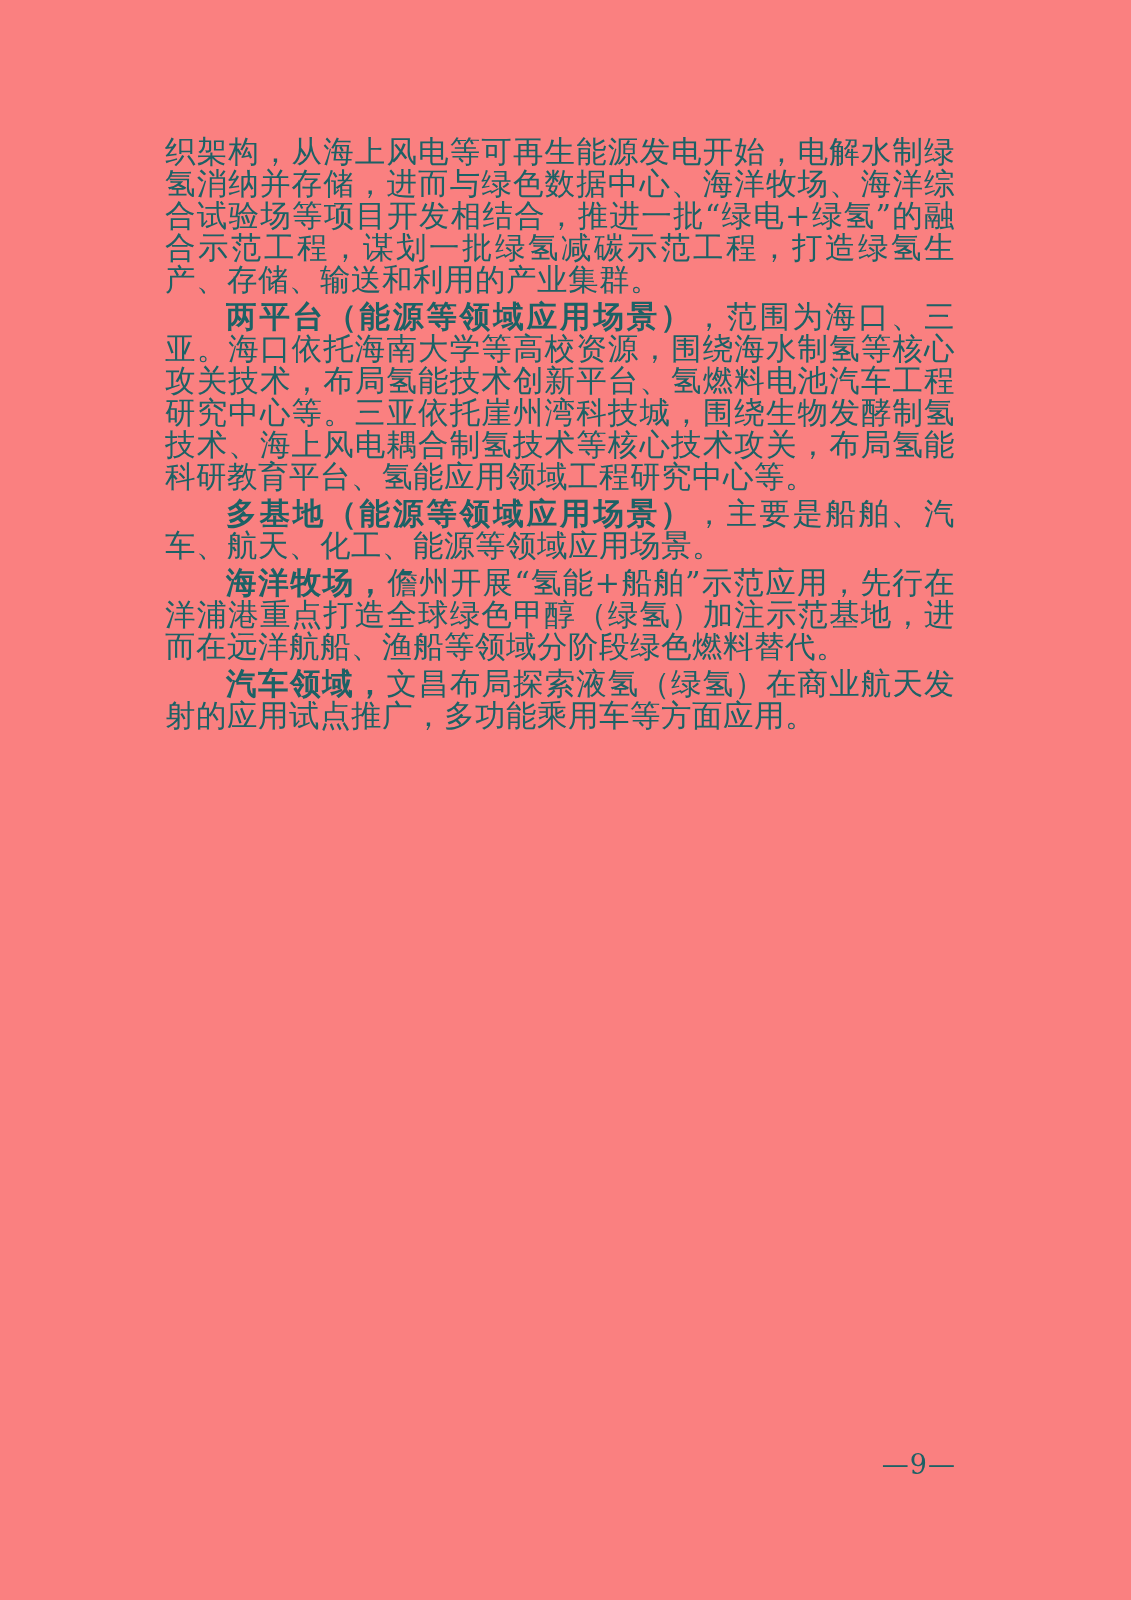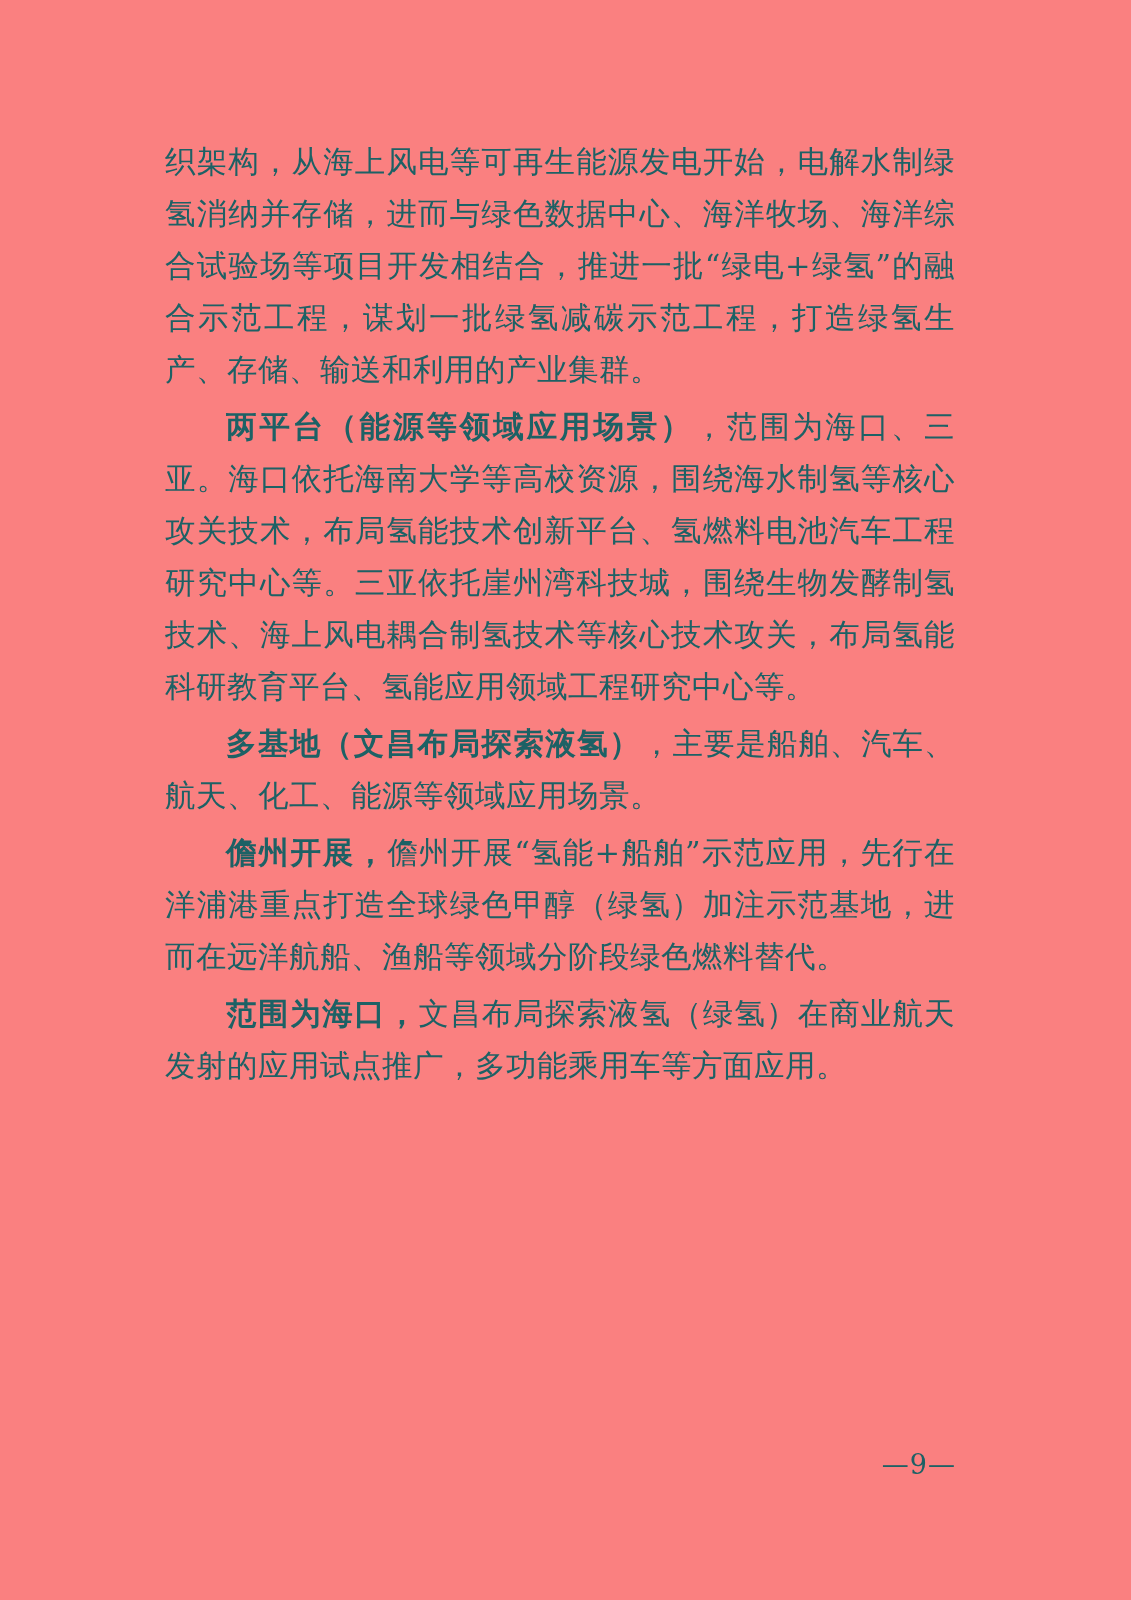--- a/index.html
+++ b/index.html
@@ -22,21 +22,21 @@
   }
   .content {
     position: absolute;
     left: 165px;
     top: 136px;
     width: 790px;
   }
   p.para {
     margin: 0 0 4px 0;
     font-size: 30.5px;
-    line-height: 52px;
+    line-height: 32px;
     letter-spacing: 0.5px;
     text-align: justify;
     text-justify: inter-ideograph;
     color: #1d6165;
   }
   p.indent {
     text-indent: 61px;
   }
   .lead {
     font-weight: bold;
@@ -60,28 +60,28 @@
 
     <p class="para">
       <span>织架构，从海上风电等可再生能源发电开始，电解水制绿氢消纳并存储，进而与绿色数据中心、海洋牧场、海洋综合试验场等项目开发相结合，推进一批“绿电+绿氢”的融合示范工程，谋划一批绿氢减碳示范工程，打造绿氢生产、存储、输送和利用的产业集群。</span>
     </p>
 
     <p class="para indent">
       <span class="lead">两平台（能源等领域应用场景）</span><span>，范围为海口、三亚。海口依托海南大学等高校资源，围绕海水制氢等核心攻关技术，布局氢能技术创新平台、氢燃料电池汽车工程研究中心等。三亚依托崖州湾科技城，围绕生物发酵制氢技术、海上风电耦合制氢技术等核心技术攻关，布局氢能科研教育平台、氢能应用领域工程研究中心等。</span>
     </p>
 
     <p class="para indent">
-      <span class="lead">多基地（文昌布局探索液氢）</span><span>，主要是船舶、汽车、航天、化工、能源等领域应用场景。</span>
+      <span class="lead">多基地（能源等领域应用场景）</span><span>，主要是船舶、汽车、航天、化工、能源等领域应用场景。</span>
     </p>
 
     <p class="para indent">
-      <span class="lead">儋州开展，</span><span>儋州开展“氢能+船舶”示范应用，先行在洋浦港重点打造全球绿色甲醇（绿氢）加注示范基地，进而在远洋航船、渔船等领域分阶段绿色燃料替代。</span>
+      <span class="lead">海洋牧场，</span><span>儋州开展“氢能+船舶”示范应用，先行在洋浦港重点打造全球绿色甲醇（绿氢）加注示范基地，进而在远洋航船、渔船等领域分阶段绿色燃料替代。</span>
     </p>
 
 
     <p class="para indent">
-      <span class="lead">范围为海口，</span><span>文昌布局探索液氢（绿氢）在商业航天发射的应用试点推广，多功能乘用车等方面应用。</span>
+      <span class="lead">汽车领域，</span><span>文昌布局探索液氢（绿氢）在商业航天发射的应用试点推广，多功能乘用车等方面应用。</span>
     </p>
 
   </div>
 
   <div class="page-number">—9—</div>
 </div>
 
 </body></html>

